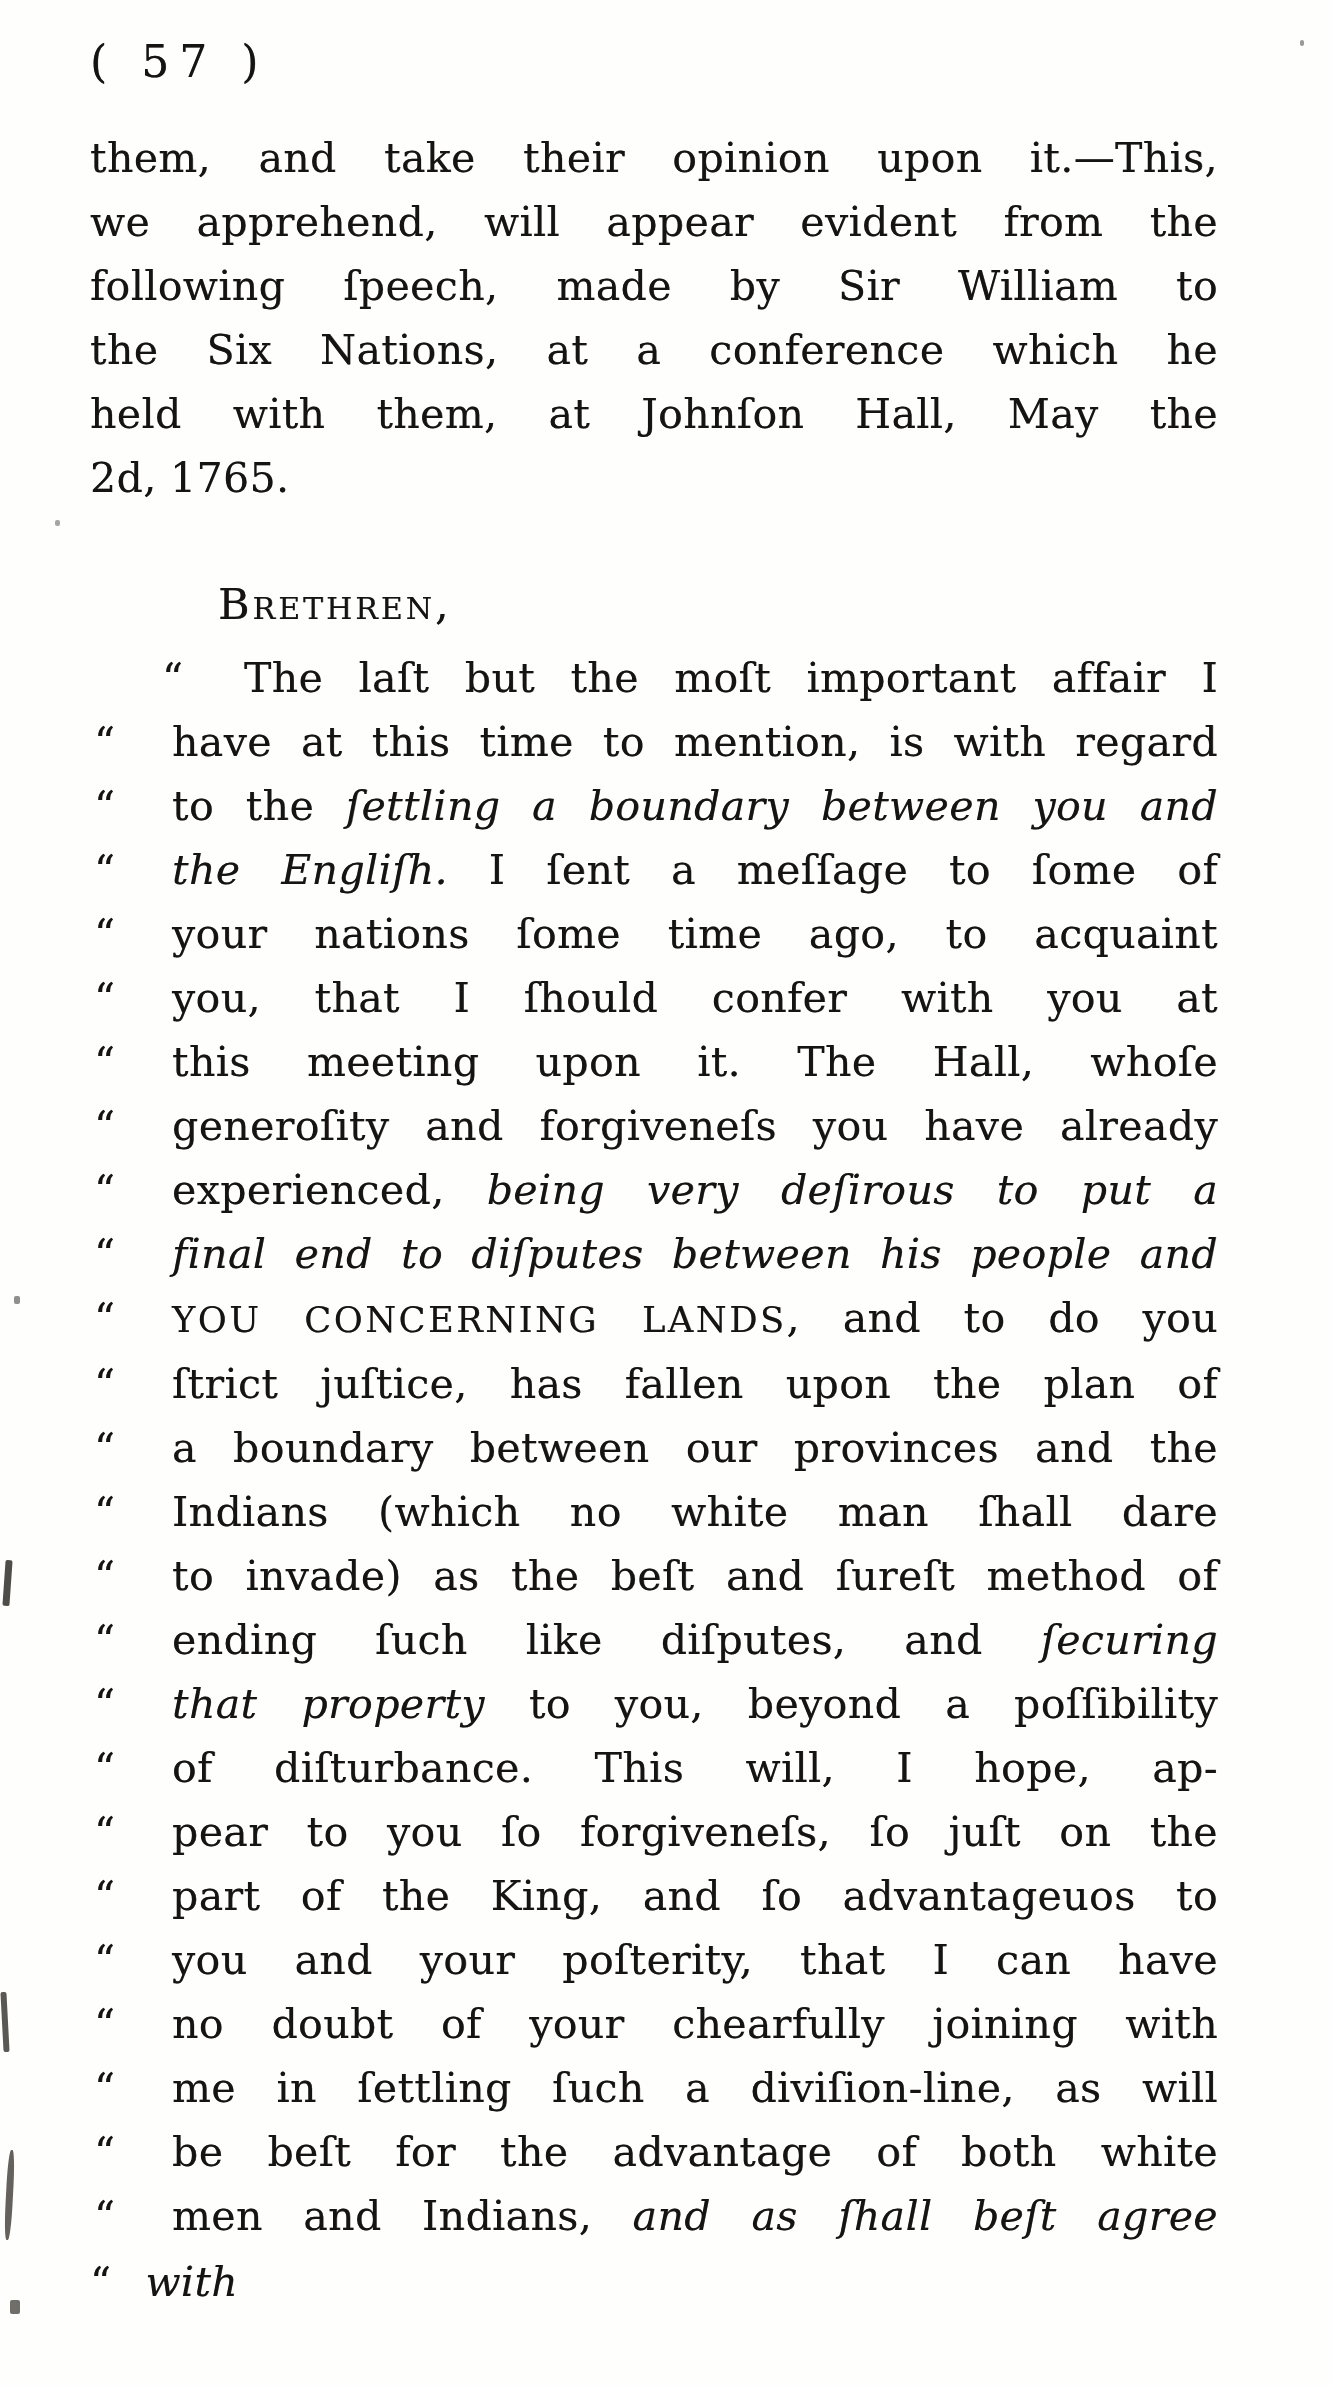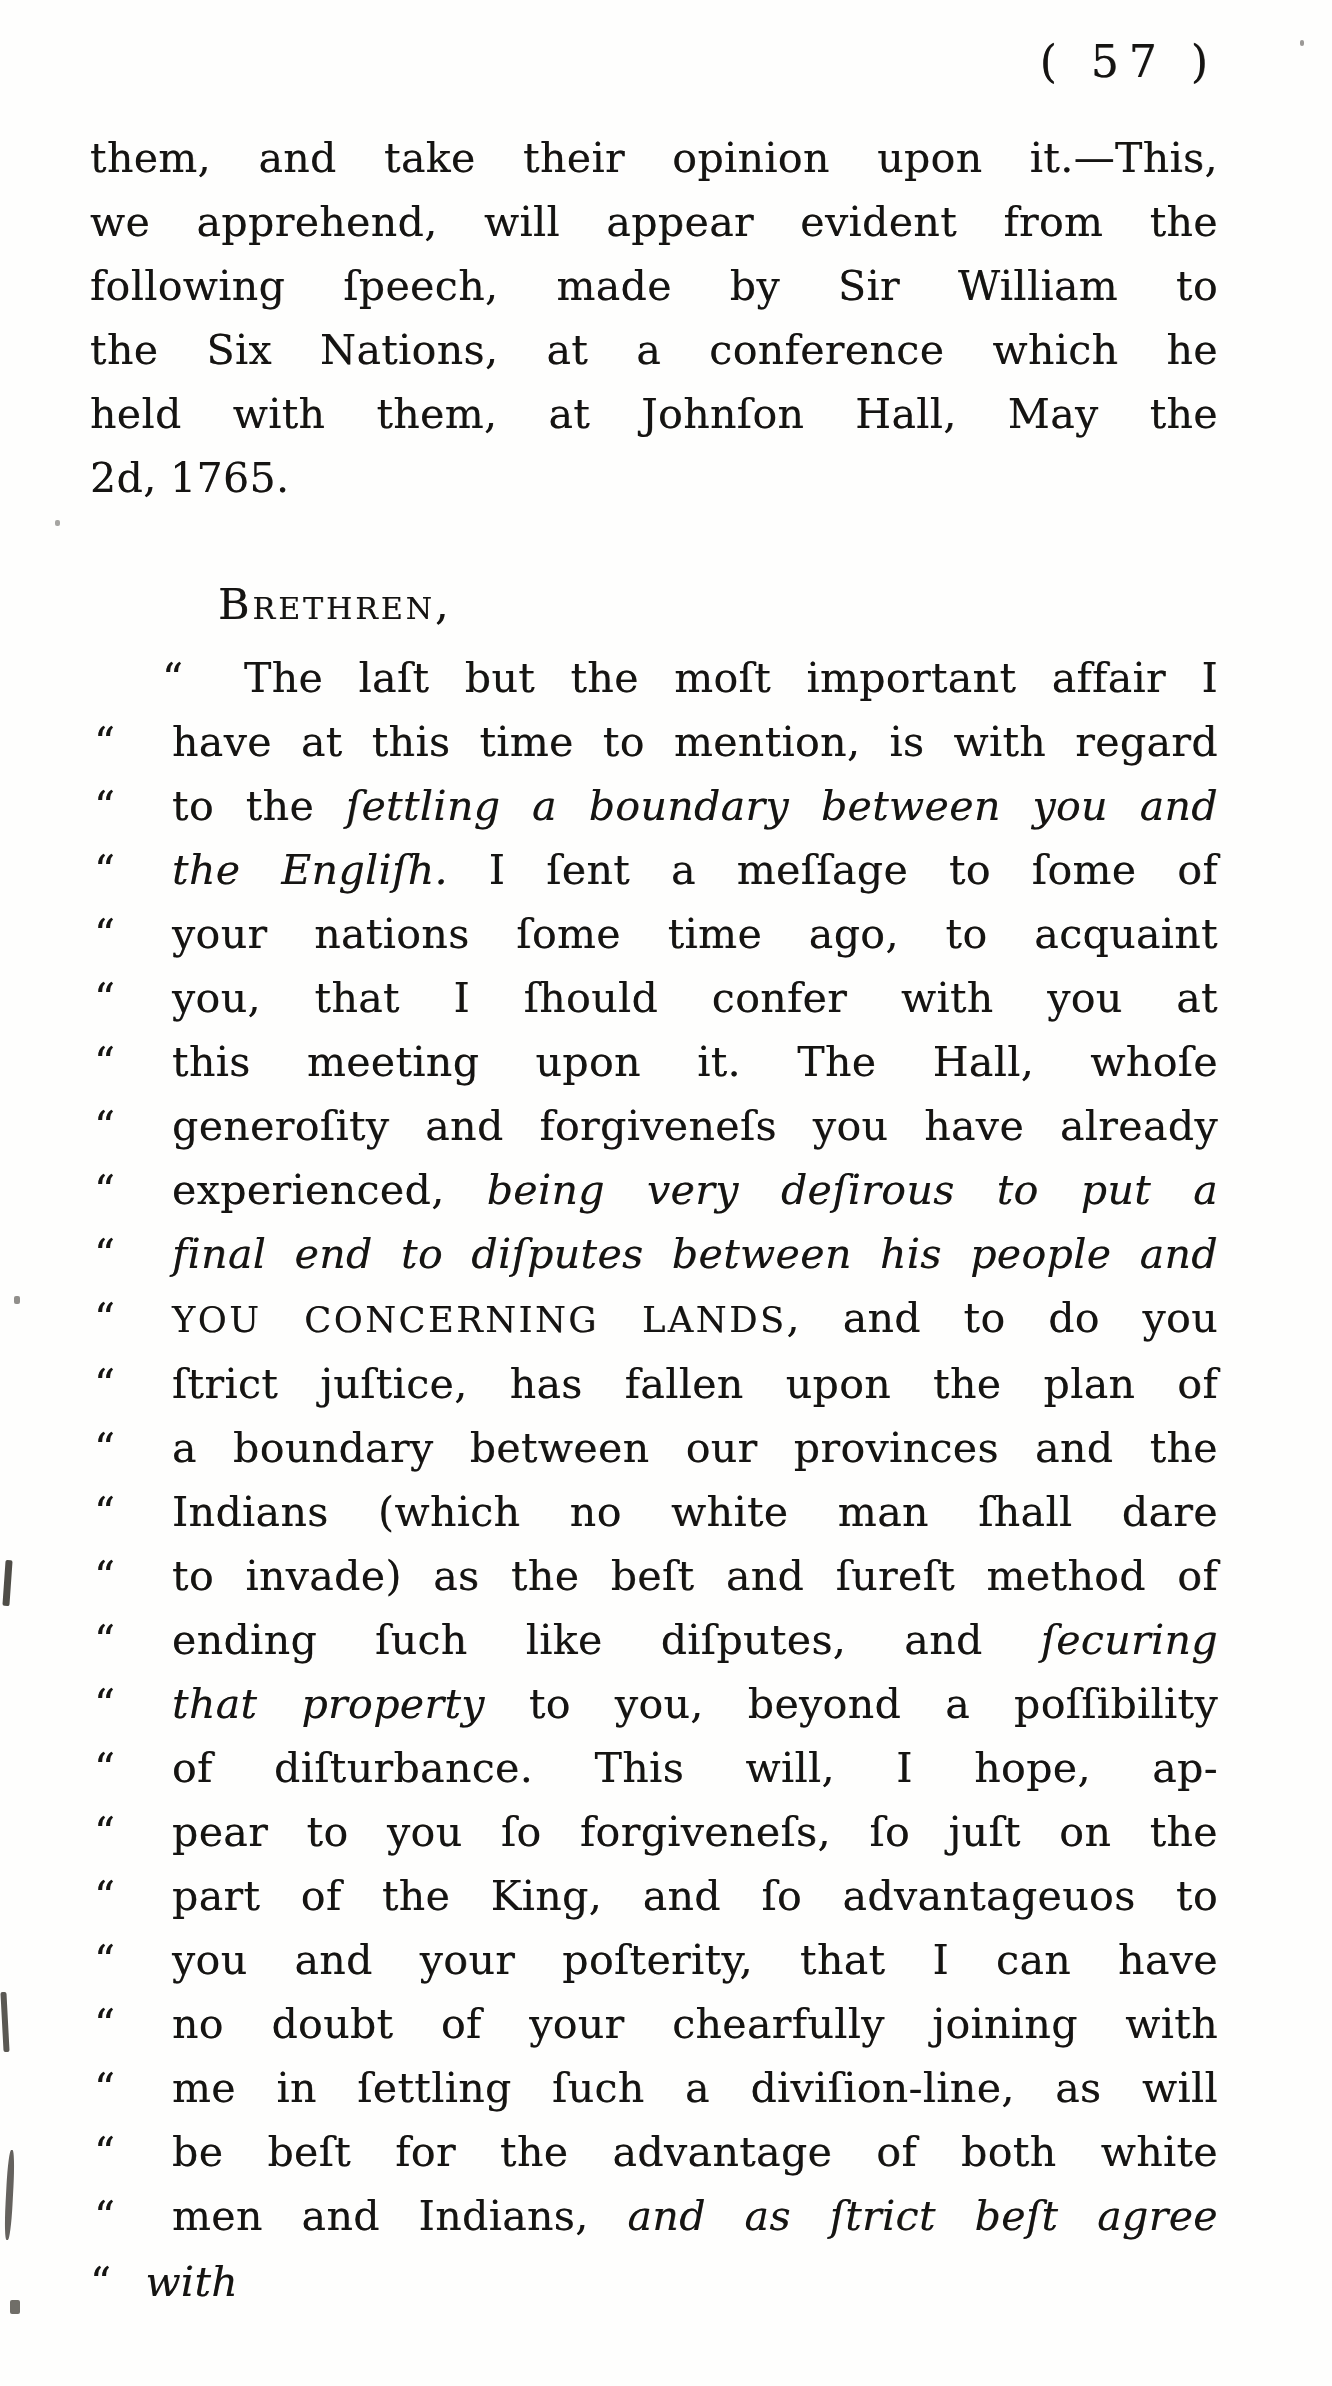--- a/index.html
+++ b/index.html
@@ -12,21 +12,21 @@
     font-family:"DejaVu Serif","Liberation Serif",serif;
     color:#151412;
     overflow:hidden;
   }
   .col {
     position:absolute;
     left:90px; top:30px;
     width:1128px;
   }
   .pagenum {
-    text-align:right;
+    text-align:left;
     font-size:44px;
     line-height:64px;
     letter-spacing:10px;
     text-shadow:0.3px 0.4px 0.5px rgba(25,22,18,.6);
   }
   .intro { margin-top:32px; }
   .line {
     font-size:41px;
     line-height:64px;
     height:64px;
@@ -199,21 +199,21 @@
         <div class="sline">
           <span class="q">“</span>
           <span class="txt"><span>me in ſettling ſuch a diviſion-line, as will</span></span>
         </div>
         <div class="sline">
           <span class="q">“</span>
           <span class="txt"><span>be beſt for the advantage of both white</span></span>
         </div>
         <div class="sline">
           <span class="q">“</span>
-          <span class="txt"><span>men and Indians, </span><span class="it">and as ſtrict beſt agree</span></span>
+          <span class="txt"><span>men and Indians, </span><span class="it">and as ſhall beſt agree</span></span>
         </div>
       </div>
 
     <div class="catchword-line">
       <span>“</span><span class="cw-gap"></span><span class="it">with</span>
     </div>
 
   </div>
 
   <div class="speck s1"></div>

